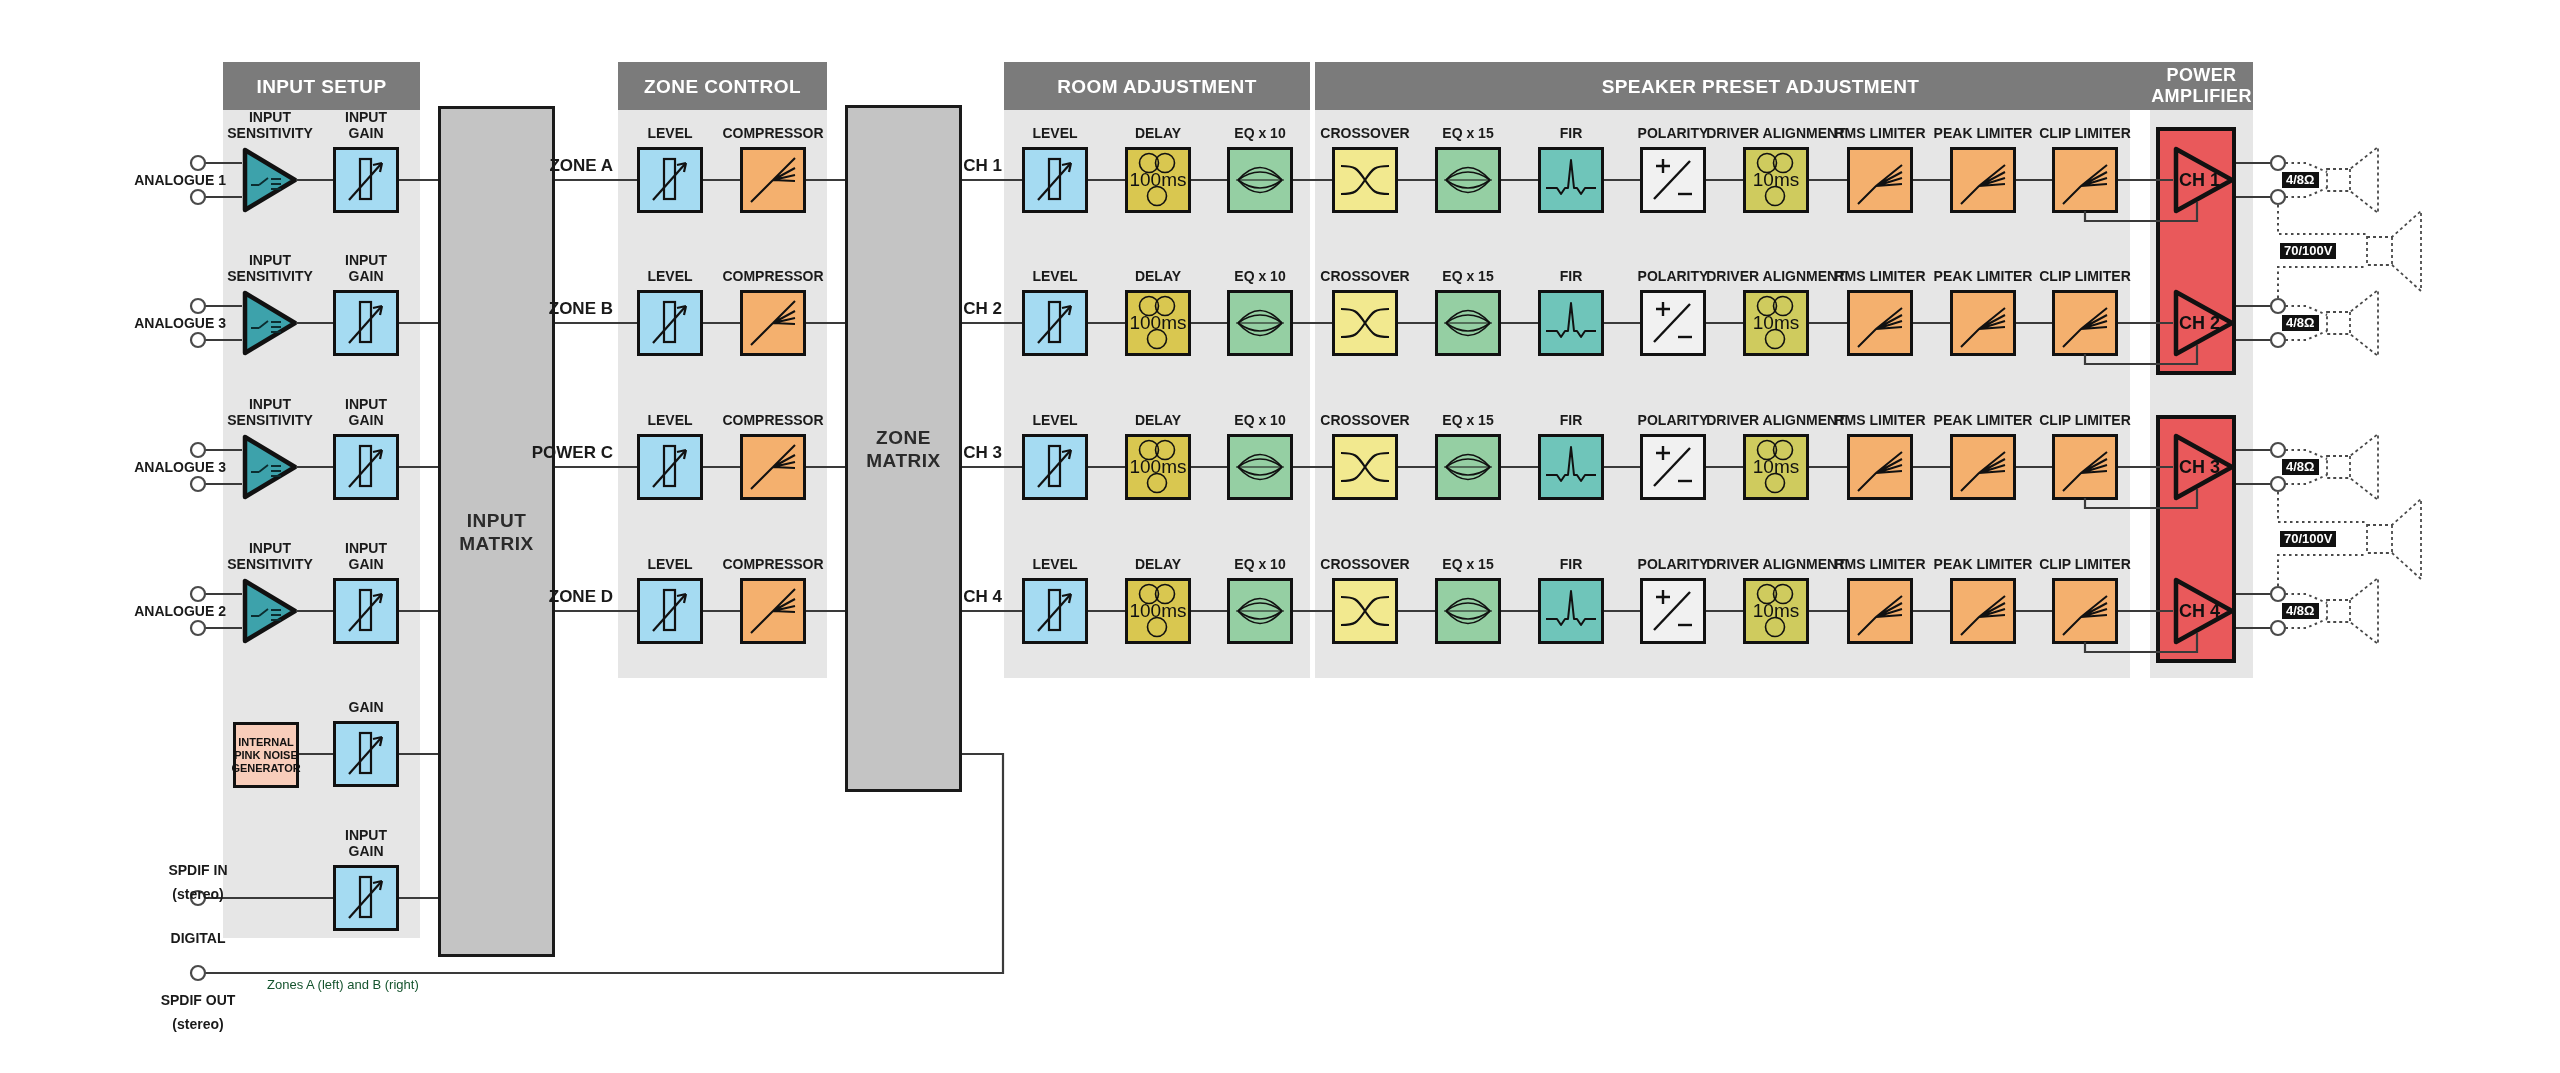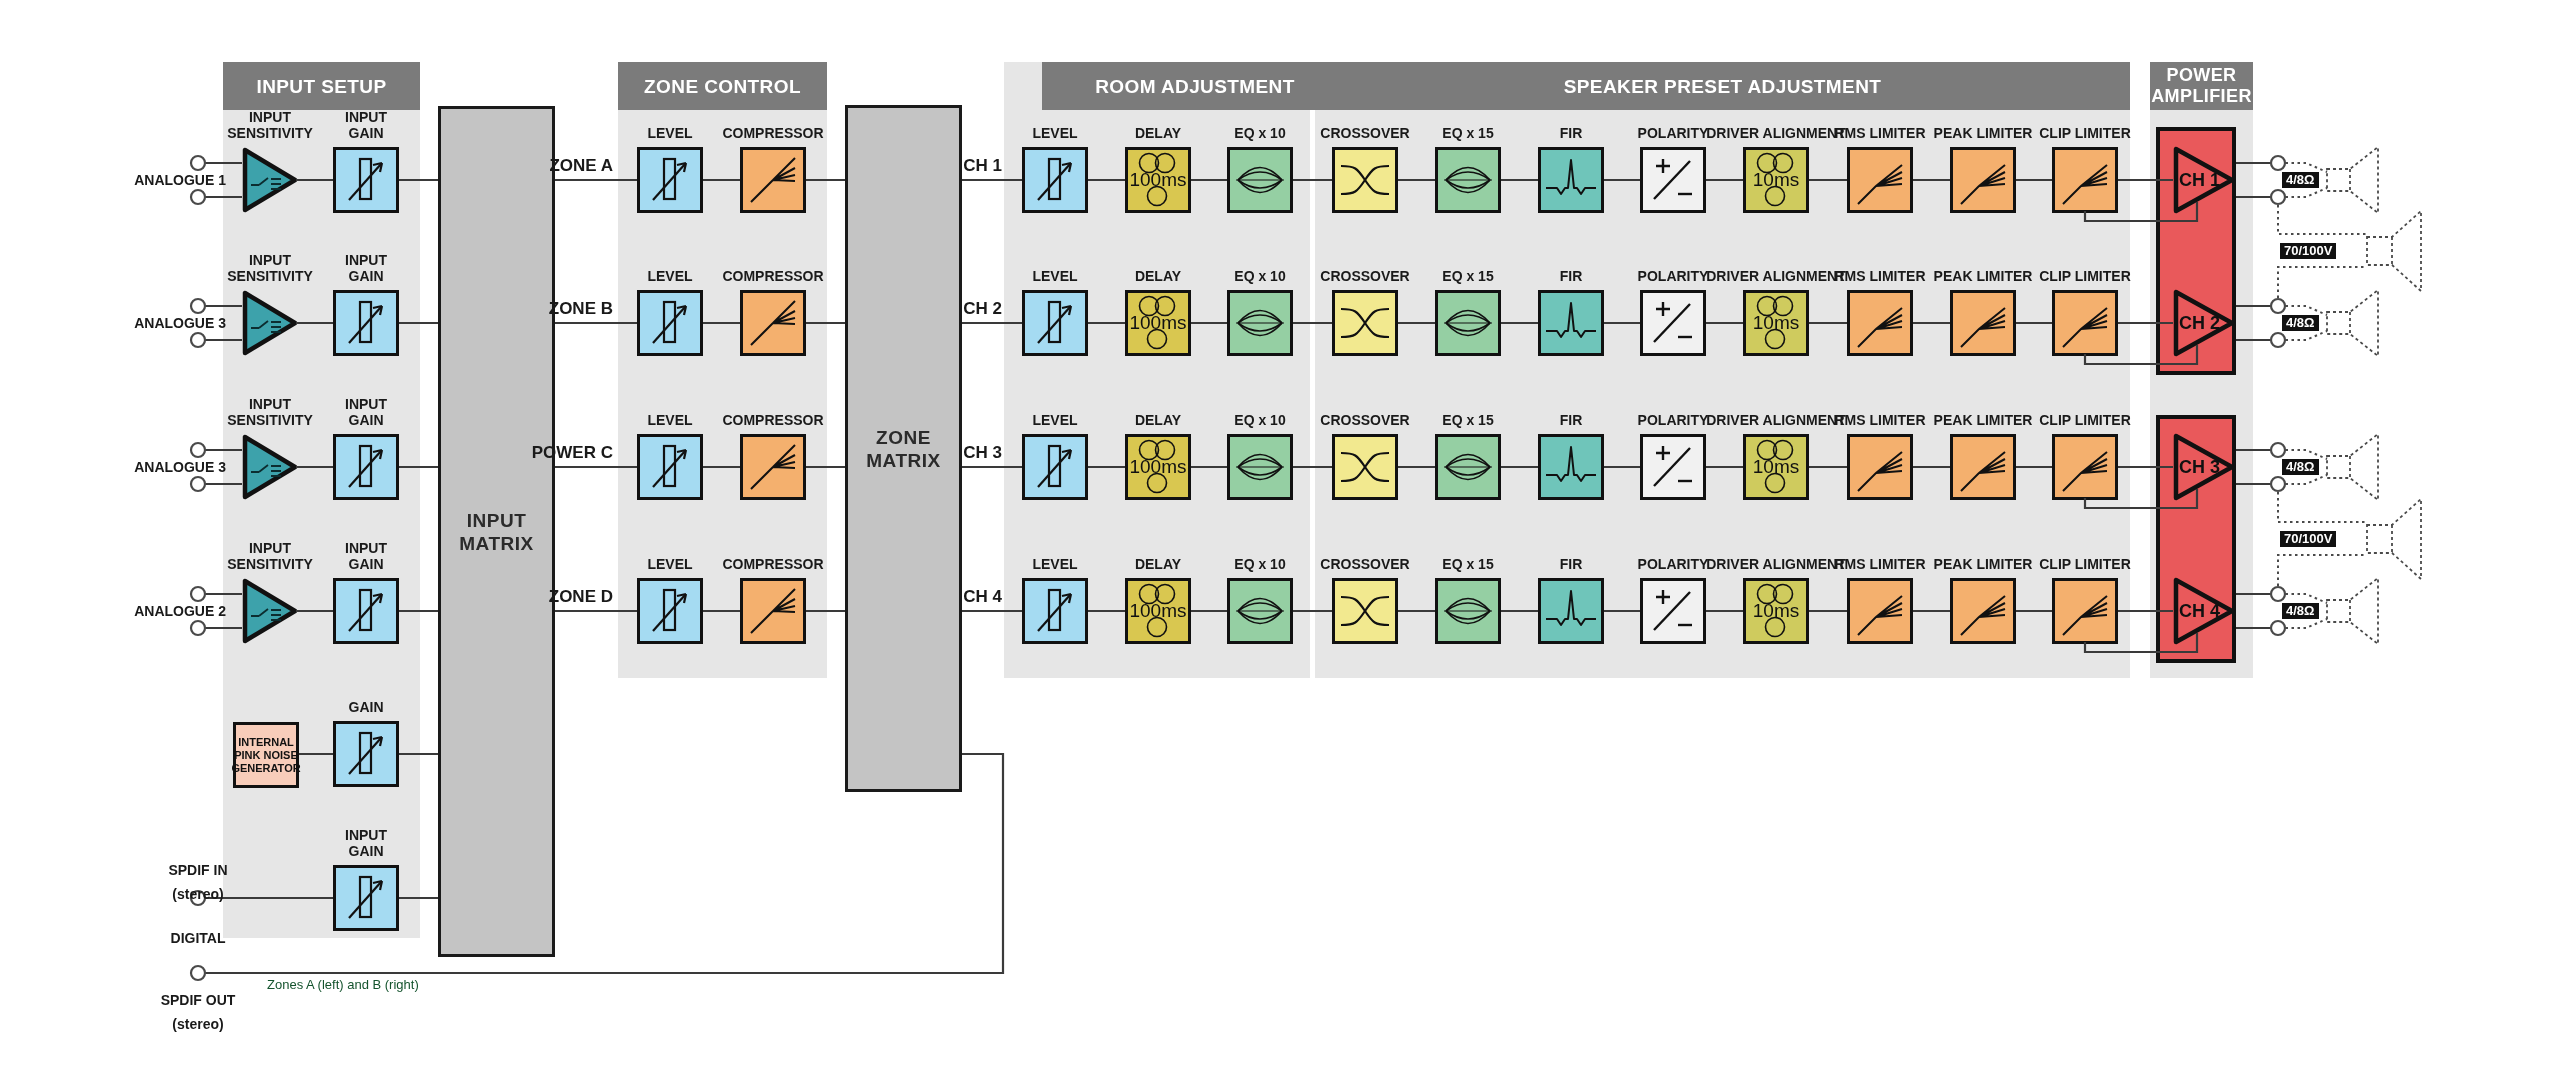--- a/index.html
+++ b/index.html
@@ -44,22 +44,22 @@
 <div id="canvas">
 
   <div class="panel" style="left:223px;top:62px;width:197px;height:876px;"></div>
   <div class="panel" style="left:618px;top:62px;width:209px;height:616px;"></div>
   <div class="panel" style="left:1004px;top:62px;width:306px;height:616px;"></div>
   <div class="panel" style="left:1315px;top:62px;width:815px;height:616px;"></div>
   <div class="panel" style="left:2150px;top:62px;width:103px;height:616px;"></div>
 
   <div class="hdr" style="left:223px;top:62px;width:197px;height:48px;">INPUT SETUP</div>
   <div class="hdr" style="left:618px;top:62px;width:209px;height:48px;">ZONE CONTROL</div>
-  <div class="hdr" style="left:1004px;top:62px;width:306px;height:48px;margin-left:38px;">ROOM ADJUSTMENT</div>
-  <div class="hdr" style="left:1315px;top:62px;width:815px;height:48px;">SPEAKER PRESET ADJUSTMENT</div>
+  <div class="hdr" style="left:1004px;top:62px;width:306px;height:48px;">ROOM ADJUSTMENT</div>
+  <div class="hdr" style="left:1315px;top:62px;width:815px;height:48px;padding-left:38px;">SPEAKER PRESET ADJUSTMENT</div>
   <div class="hdr" style="left:2150px;top:62px;width:103px;height:48px;font-size:18px;">POWER
 AMPLIFIER</div>
 
   <div class="matrix" style="left:438px;top:106px;width:117px;height:851px;">
     <span>INPUT
 MATRIX</span>
   </div>
   <div class="matrix" style="left:845px;top:105px;width:117px;height:687px;">
     <span>ZONE
 MATRIX</span>

